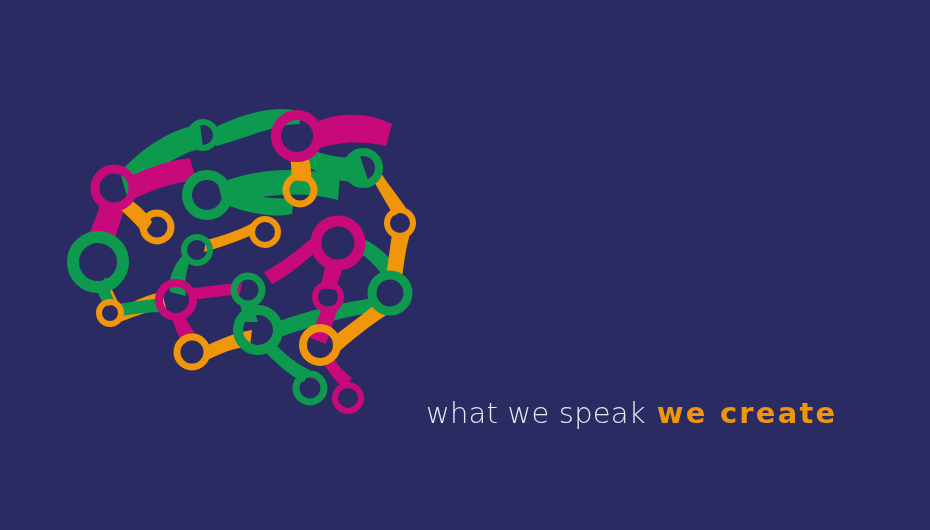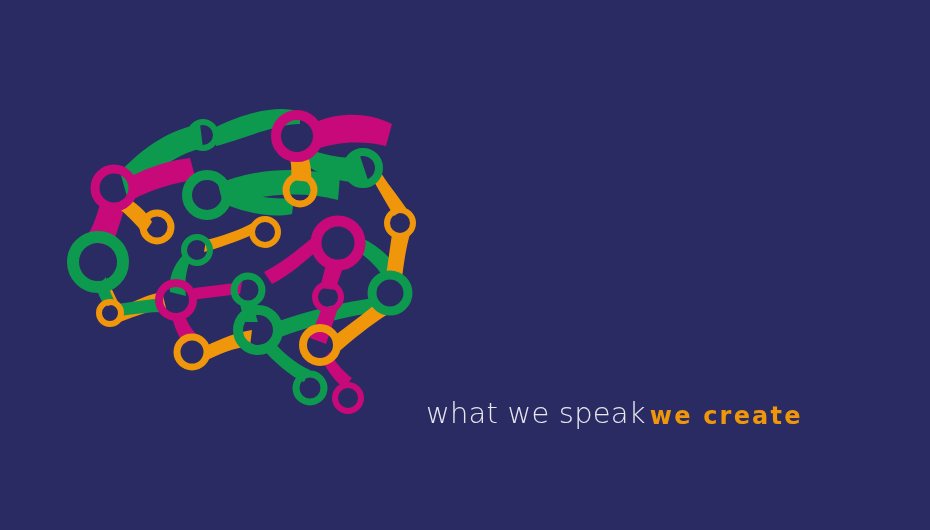--- a/index.html
+++ b/index.html
@@ -34,25 +34,25 @@
   }
   .tagline-light {
     font-family: "DejaVu Sans", sans-serif;
     font-size: 29px;
     font-weight: 300;
     color: #e7e7ef;
     letter-spacing: 0.2px;
   }
   .tagline-accent {
     font-family: "DejaVu Sans", sans-serif;
-    font-size: 24px;
+    font-size: 29px;
     font-weight: 700;
     color: #f0960a;
     letter-spacing: 2.2px;
-    margin-left: 4px;
+    margin-left: 11px;
   }
 </style>
 </head>
 <body>
 
 <div id="stage">
 
   <svg id="logo-mark" viewBox="55 95 380 330" xmlns="http://www.w3.org/2000/svg">
 
     <g>

